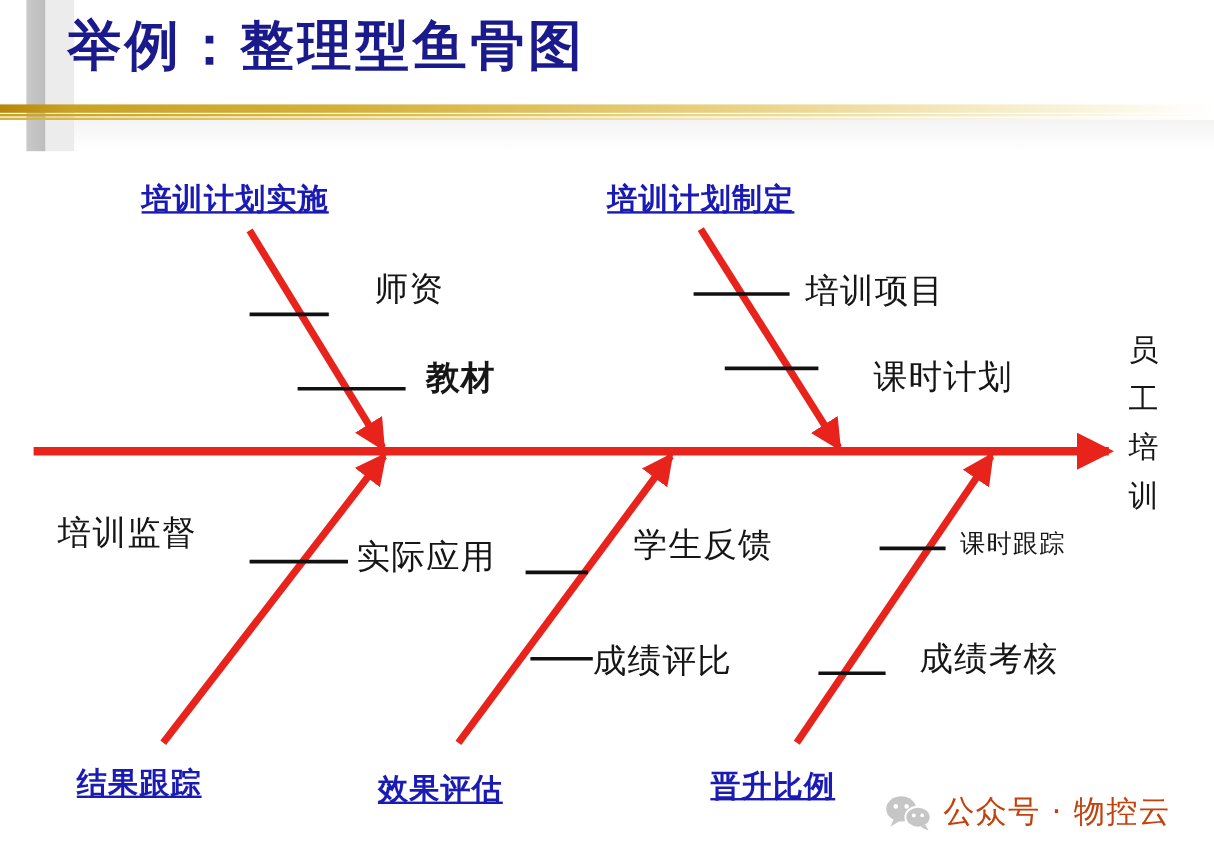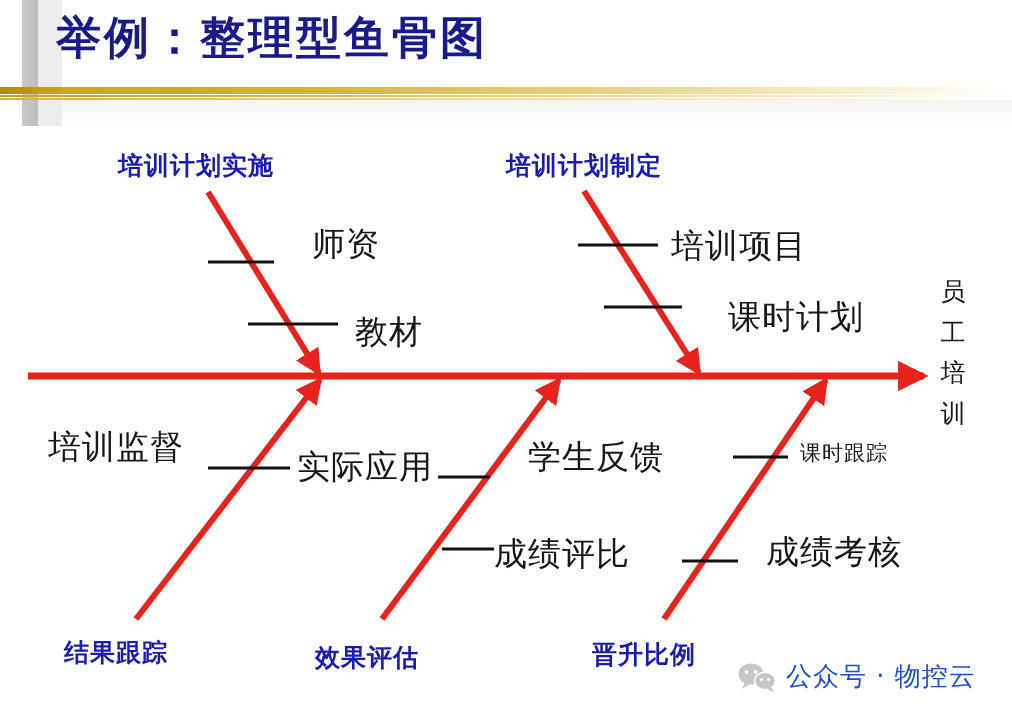--- a/index.html
+++ b/index.html
@@ -106,24 +106,25 @@
   .lbl {
     position: absolute;
     white-space: nowrap;
     font-family: "DejaVu Serif", "Liberation Serif", serif;
   }
   .cat-label {
     color: #1a1ab4;
     font-weight: bold;
     font-size: 25px;
     letter-spacing: 1px;
+    text-decoration: underline;
   }
   .sub-label {
     color: #161616;
-    font-size: 33px;
+    font-size: 28px;
     letter-spacing: 1px;
   }
   .sub-label.two-line {
     white-space: normal;
     width: 98px;
     line-height: 1.05;
   }
   .head-label {
     color: #161616;
     font-size: 25px;
@@ -134,21 +135,21 @@
   }
 
   
   .watermark {
     position: absolute;
     left: 737px;
     top: 659px;
     display: flex;
     align-items: center;
     gap: 9px;
-    color: #1d4ed8;
+    color: #c2410c;
     font-family: "DejaVu Sans", "Liberation Sans", sans-serif;
     font-size: 26px;
     letter-spacing: 1px;
   }
   .wechat-mark {
     position: relative;
     width: 40px;
     height: 30px;
     flex: 0 0 40px;
   }
@@ -209,21 +210,21 @@
 
   <div class="lbl cat-label" style="left:506px; top:149px;">培训计划制定</div>
 
   <div class="lbl cat-label" style="left:64px; top:636px;">结果跟踪</div>
 
   <div class="lbl cat-label" style="left:315px; top:641px;">效果评估</div>
 
   <div class="lbl cat-label" style="left:592px; top:638px;">晋升比例</div>
 
   <div class="lbl sub-label" style="left:312px; top:222px;">师资</div>
-  <div class="lbl sub-label" style="left:355px; top:310px;">教材</div>
+  <div class="lbl sub-label" style="left:355px; top:296px;font-weight:bold;">教材</div>
 
   <div class="lbl sub-label" style="left:671px; top:224px;">培训项目</div>
   <div class="lbl sub-label" style="left:712px; top:295px;margin-left:16px;">课时计划</div>
 
   <div class="lbl sub-label" style="left:48px; top:425px;">培训监督</div>
   <div class="lbl sub-label" style="left:528px; top:435px;">学生反馈</div>
 
   <div class="lbl sub-label" style="left:297px; top:445px;">实际应用</div>
   <div class="lbl sub-label" style="left:494px; top:532px;text-align:right;">成绩评比</div>
 

